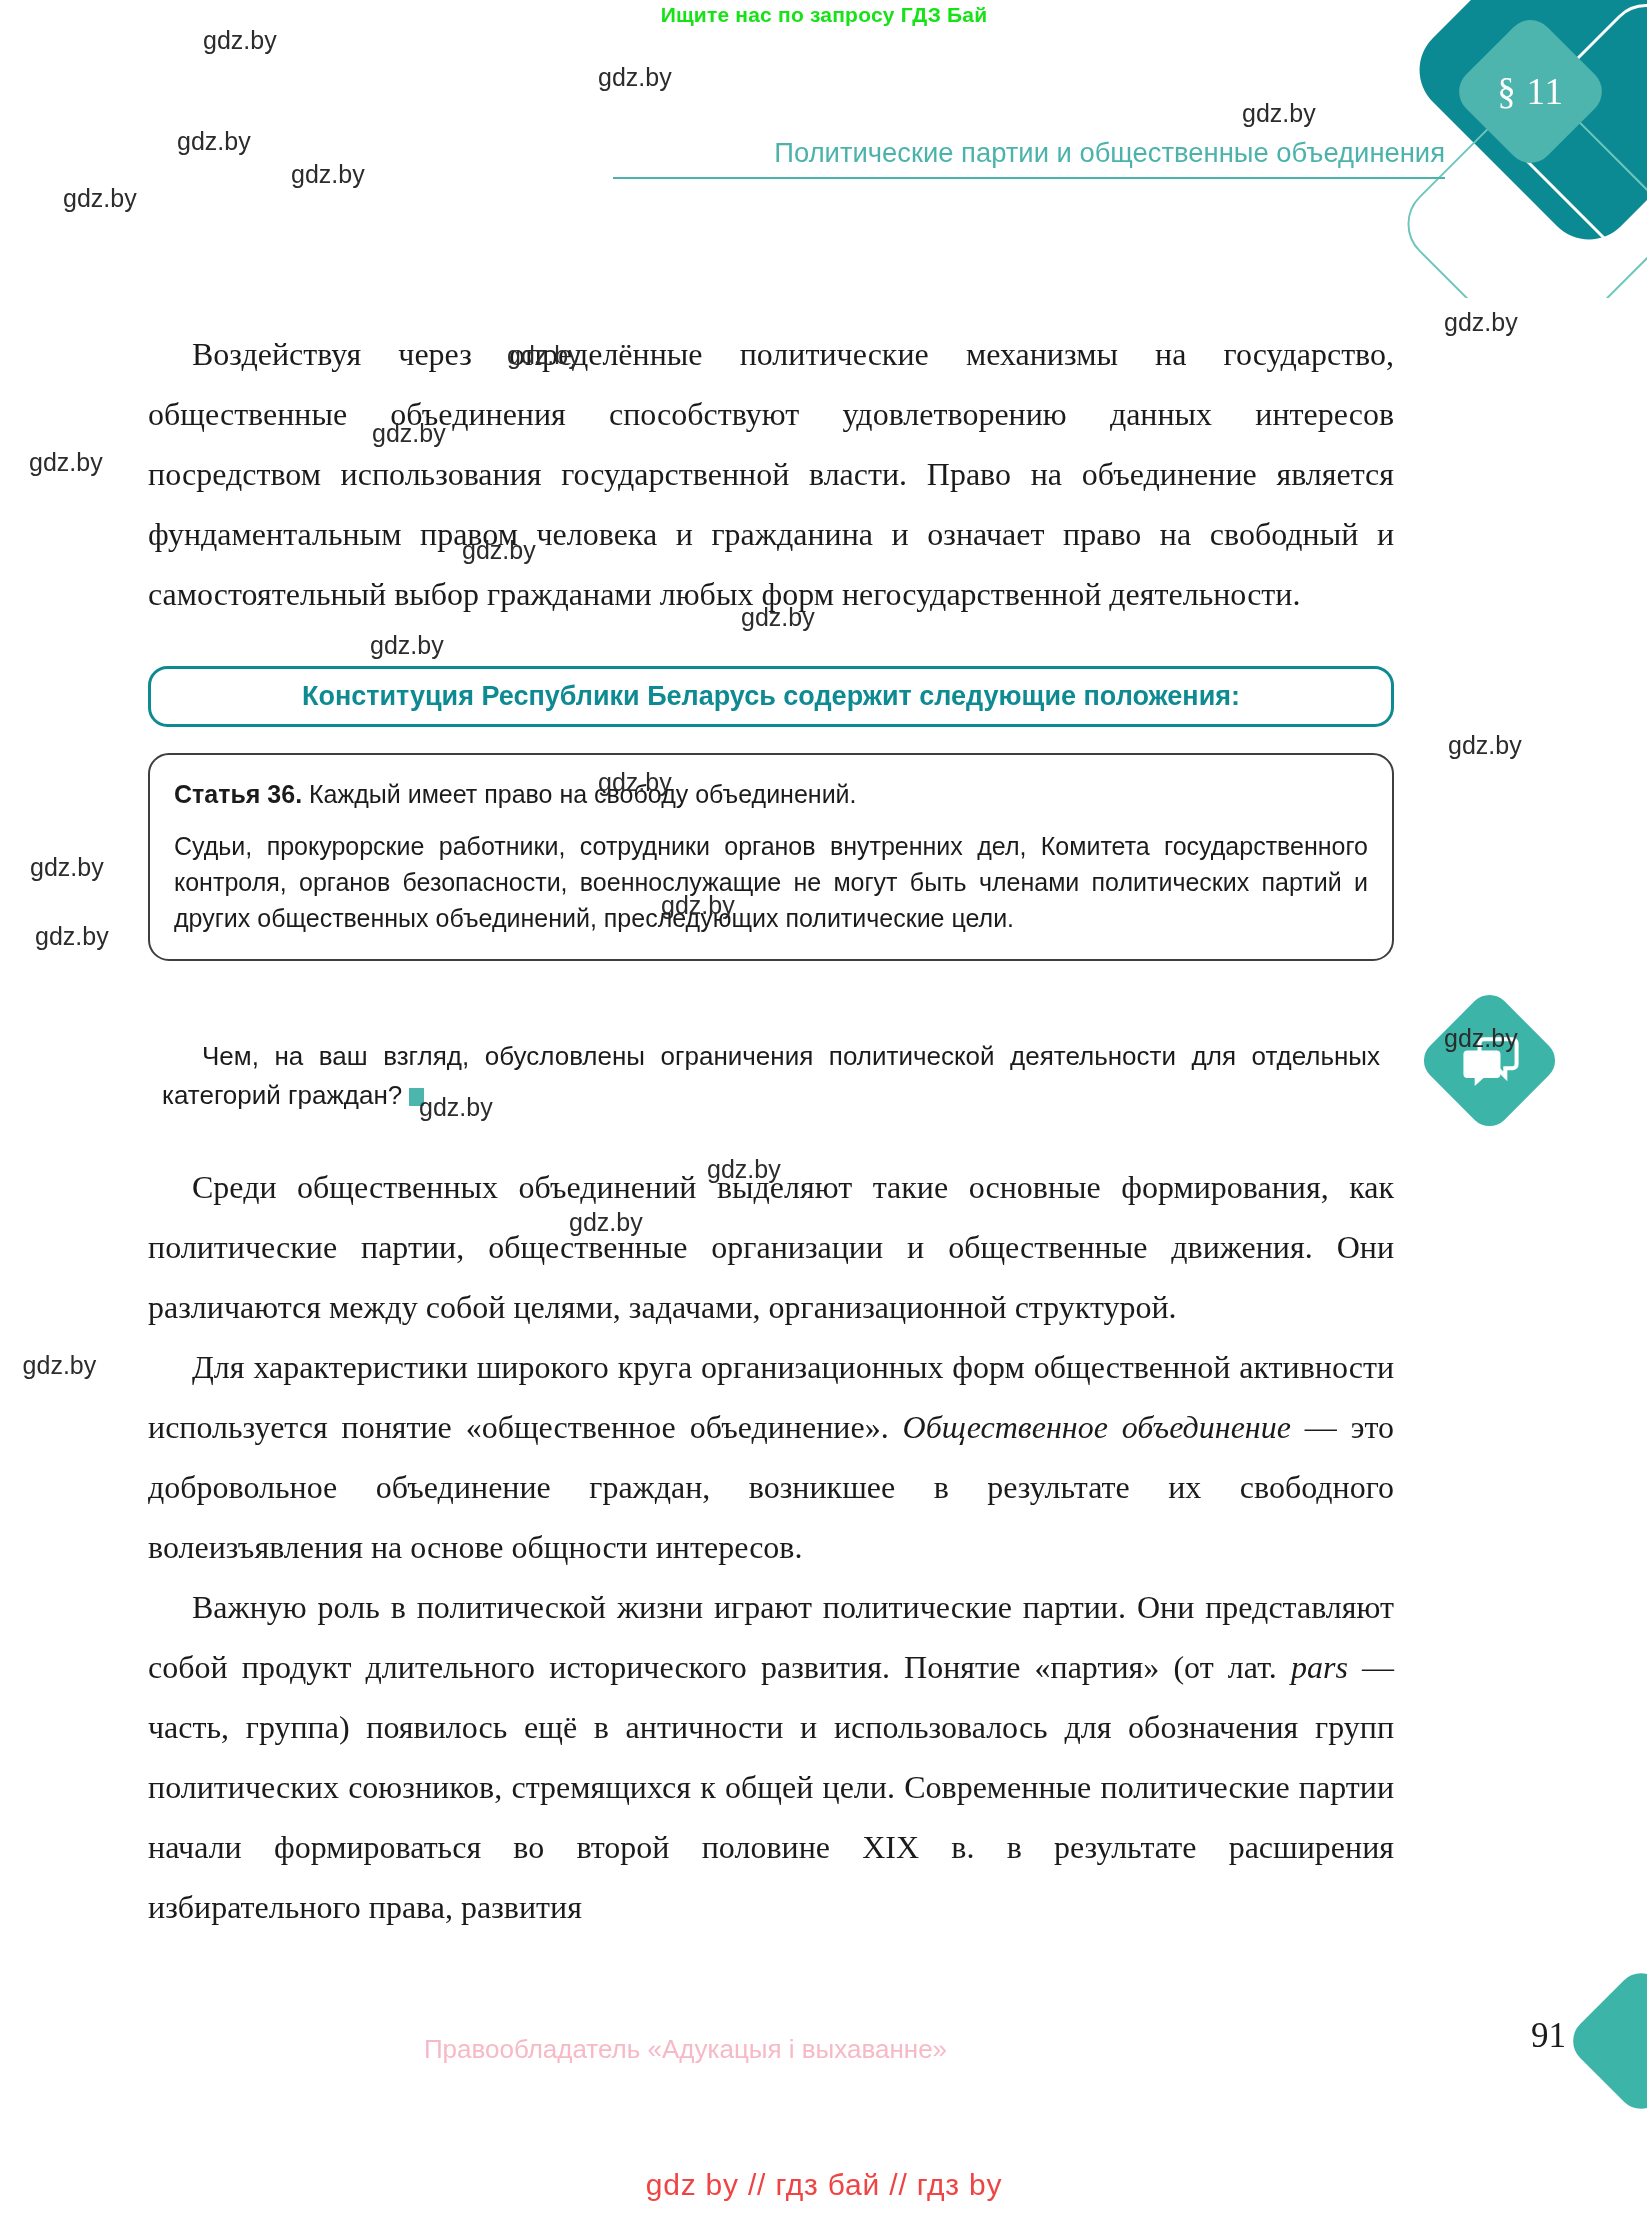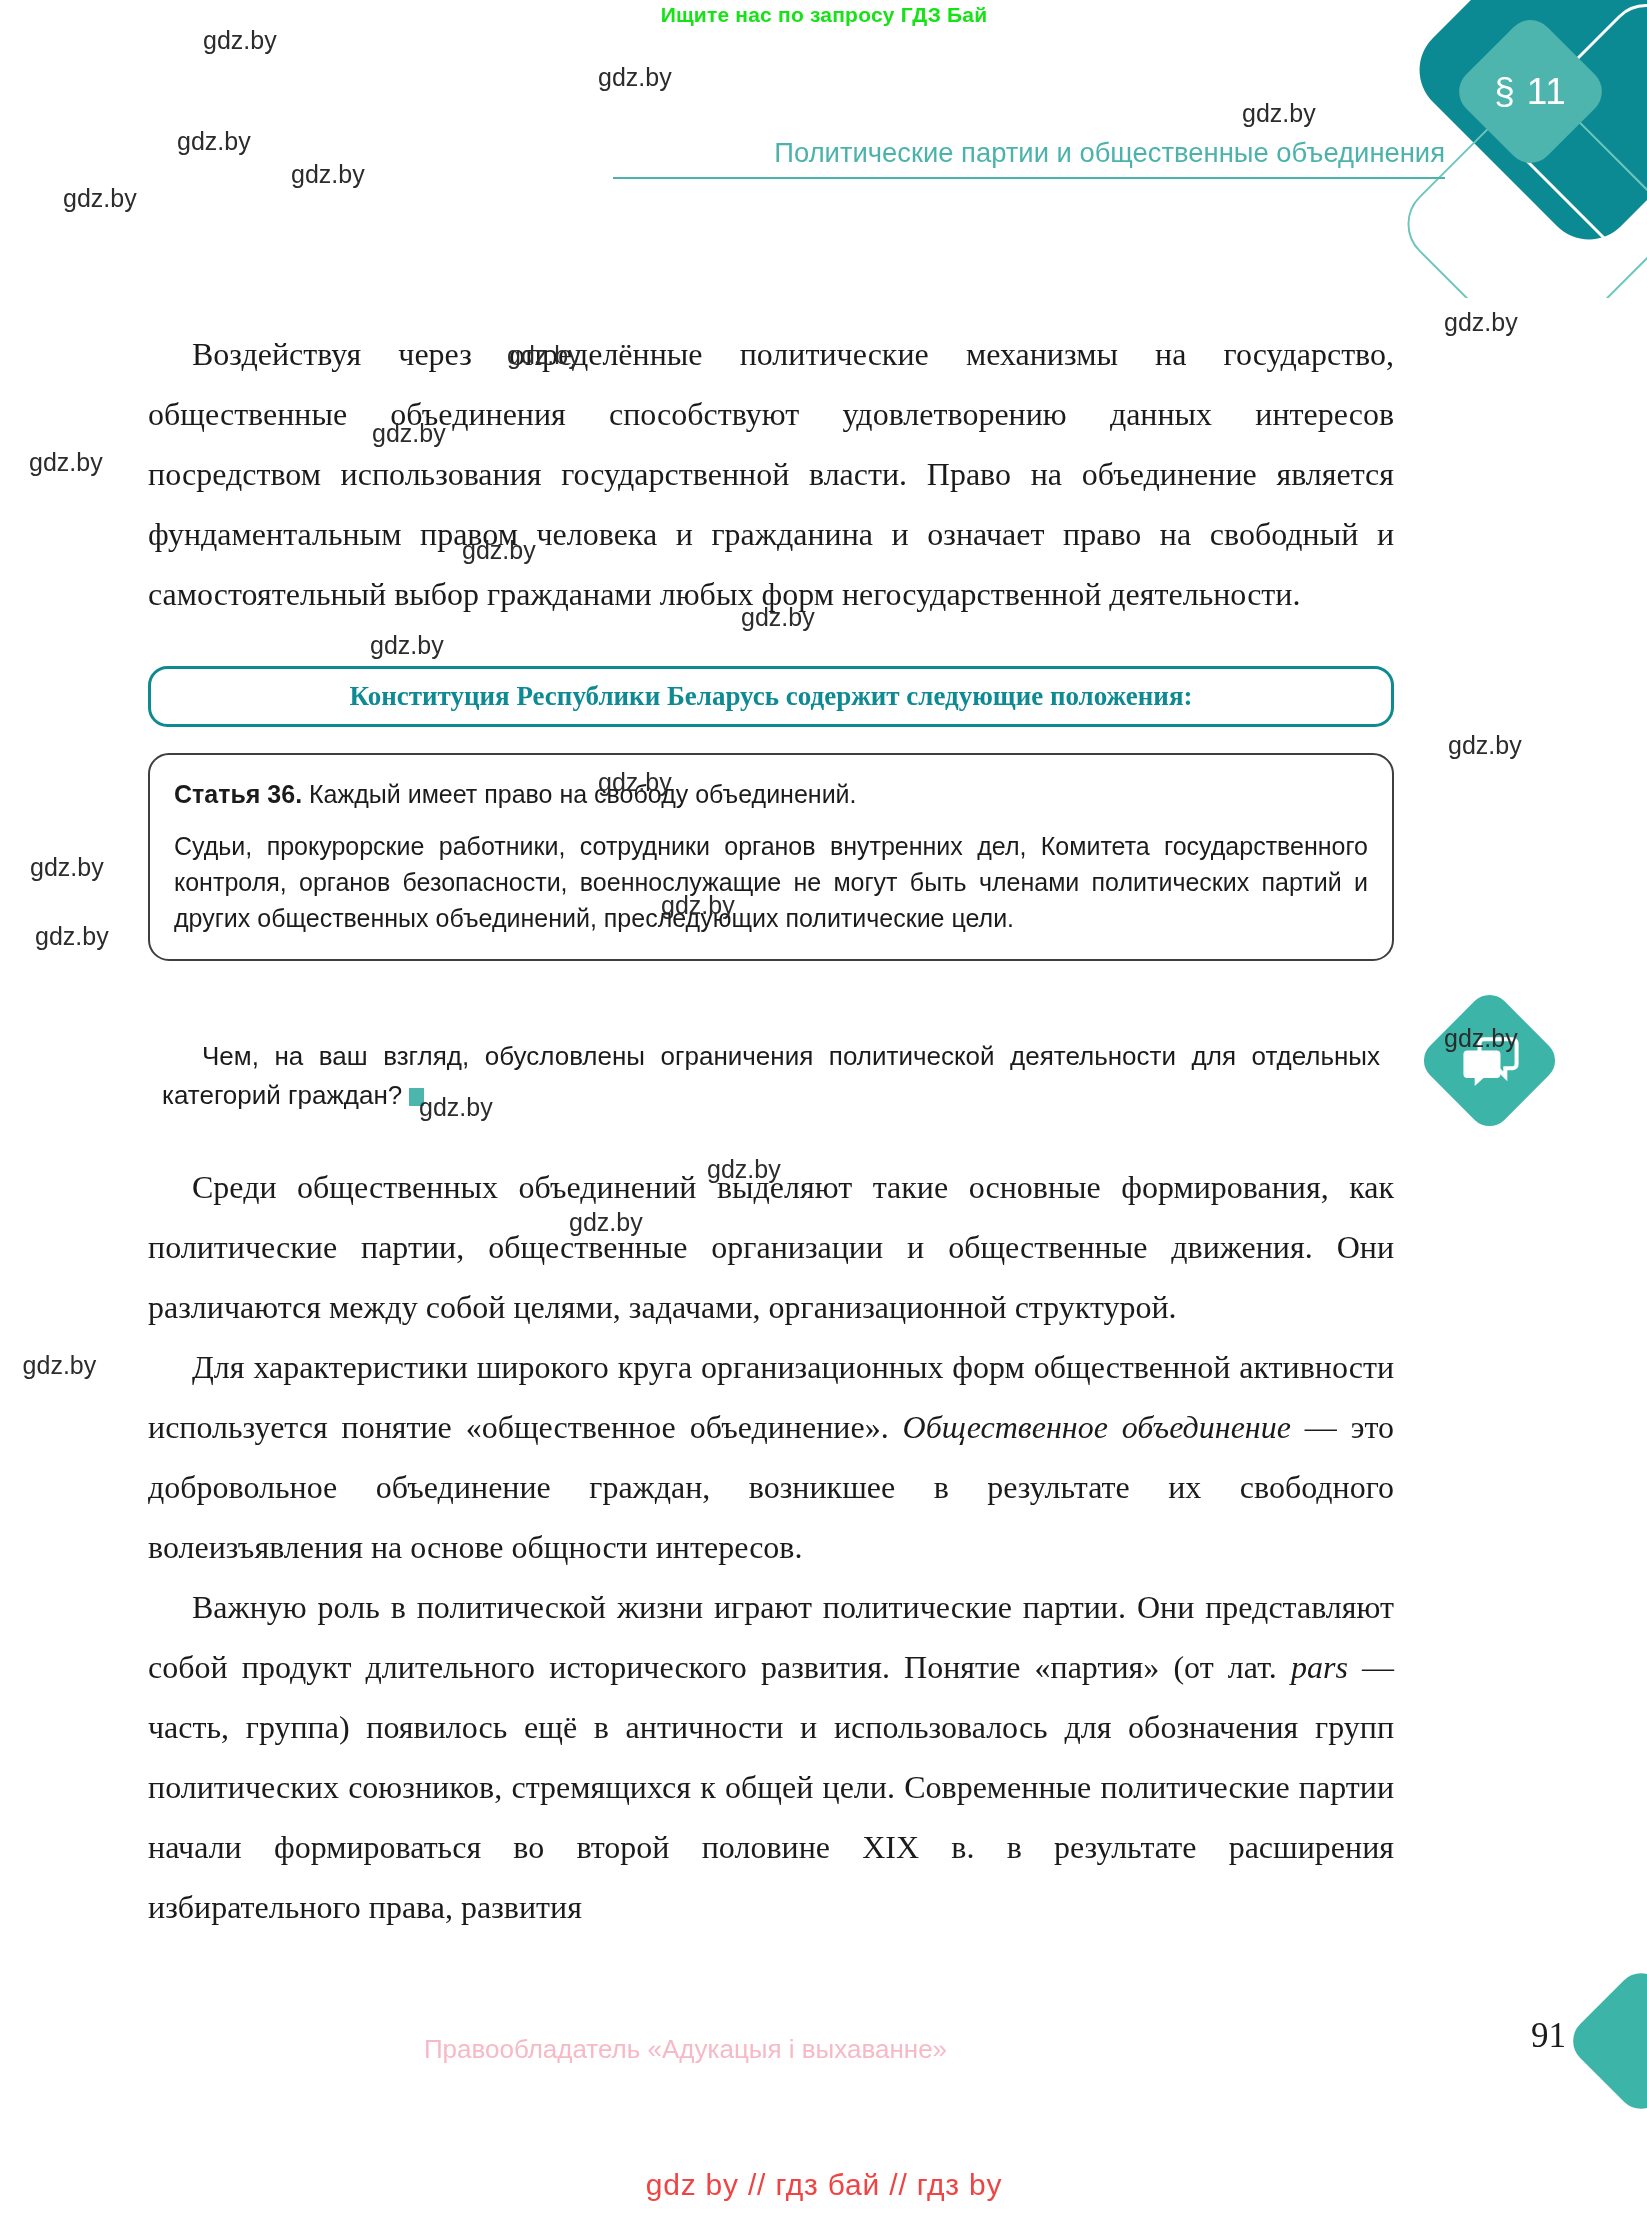--- a/index.html
+++ b/index.html
@@ -95,21 +95,21 @@
   .deco-label {
     position: absolute;
     right: 60px;
     top: 34px;
     width: 115px;
     height: 115px;
     display: flex;
     align-items: center;
     justify-content: center;
     color: #ffffff;
-    font-family: Liberation Sans, sans-serif;
+    font-family: Liberation Serif, serif;
     font-size: 37px;
     letter-spacing: 0.8px;
   }
 
   
   .chapter-head {
     position: absolute;
     top: 137px;
     left: 613px;
     width: 832px;
@@ -156,21 +156,21 @@
     width: 1246px;
     height: 61px;
     box-sizing: border-box;
     border: 3.2px solid #0e8a93;
     border-radius: 19.4px;
     display: flex;
     align-items: center;
     justify-content: center;
   }
   .const-banner-text {
-    font-family: Liberation Serif, serif;
+    font-family: Liberation Sans, sans-serif;
     font-weight: bold;
     font-size: 27px;
     color: #0e8a93;
     white-space: nowrap;
   }
 
   
   .article-box {
     position: absolute;
     left: 148px;

